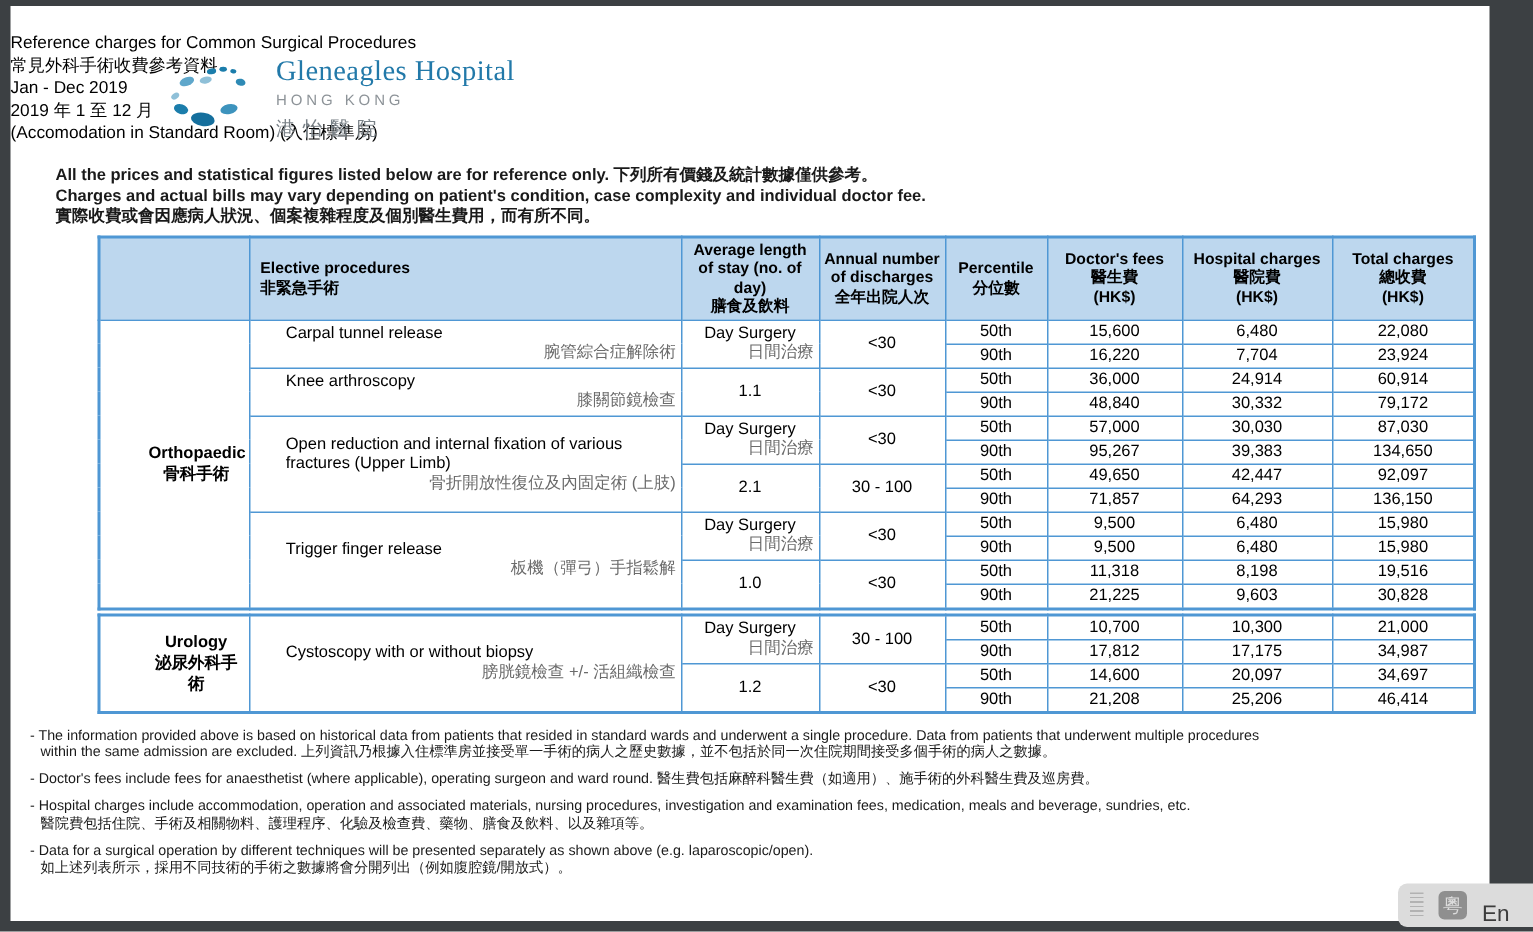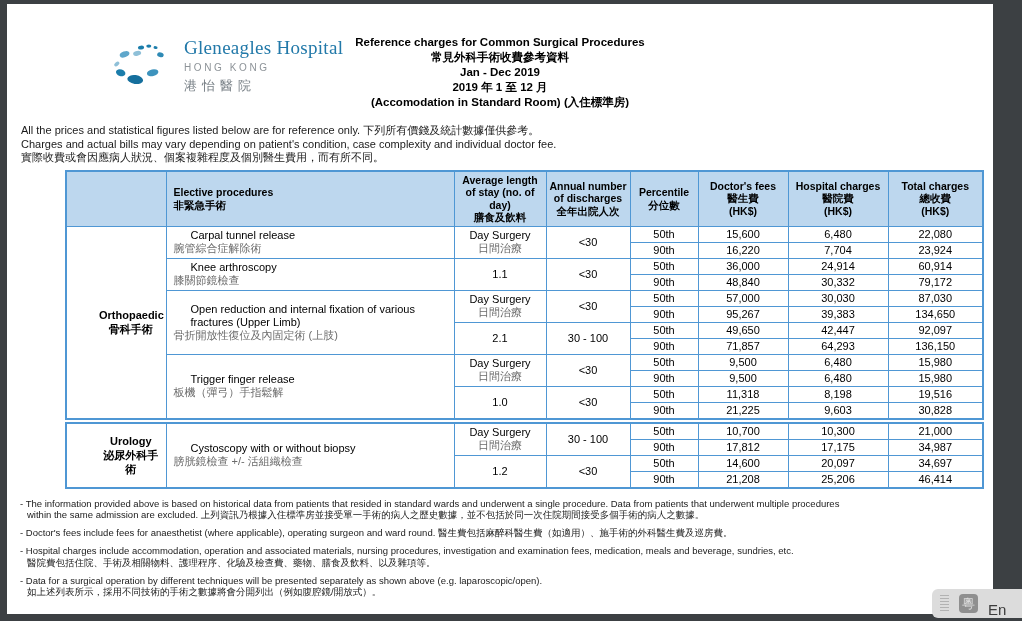--- a/index.html
+++ b/index.html
@@ -16,23 +16,23 @@
     width:986px; height:610px;
     background:#ffffff;
   }
   
   .logo { position:absolute; left:104px; top:33px; display:flex; gap:11px; align-items:flex-start; }
   .logo svg { display:block; margin-top:4px; }
   .logo-name { font-family:"Liberation Serif", serif; font-size:19px; color:#2279a9; letter-spacing:.3px; }
   .logo-sub  { font-size:10px; letter-spacing:2.6px; color:#8d9398; margin-top:3px; font-weight:normal; }
   .logo-cn   { font-size:13px; letter-spacing:5px; color:#7a8288; margin-top:4px; }
   
-  .title { padding-top:31px; text-align:center; font-weight:bold; font-size:11.5px; line-height:15px; color:#000; }
-  
-  .intro { margin:14px 0 0 14px; font-size:11px; line-height:13.5px; color:#1a1a1a; }
+  .title { padding-top:18px; text-align:left; font-weight:normal; font-size:11.5px; line-height:15px; color:#000; }
+  
+  .intro { margin:14px 0 0 30px; font-size:11px; line-height:13.5px; color:#1a1a1a;font-weight:bold; }
   
   table.tbl {
     border-collapse:collapse; table-layout:fixed;
     width:917px; margin-left:58px;
     border:2px solid #4f97d4;
     font-size:11px;
   }
   table.first { margin-top:5px; }
   table.second { margin-top:2px; }
   .tbl th, .tbl td { border:1px solid #4f97d4; }
@@ -43,21 +43,21 @@
     padding:2px 3px; color:#000;
   }
   .tbl thead th.proc-h { text-align:left; padding-left:7px; }
   .tbl td {
     height:16px; line-height:13px; padding:1px 3px;
     text-align:center; vertical-align:middle; color:#000;
   }
   td.cat { font-weight:bold; line-height:14px;padding-left:32px; }
   td.proc { text-align:left; padding-left:7px; }
   td.proc .pen { color:#000;padding-left:17px; }
-  .pzh { color:#6b6b6b; }
+  .pzh { color:#6b6b6b;text-align:right; }
   td.num, td.disch, td.stay { color:#000; }
   
   .footnotes { margin:9px 0 0 13px; font-size:9.5px; line-height:11.5px; color:#1a1a1a; }
   .footnote { margin-bottom:6.5px; }
   .footnote .cont { margin-left:7px; }
   
   .ime {
     position:absolute; right:0; bottom:3px;
     width:90px; height:29px;
     background:#dcdcdc;

